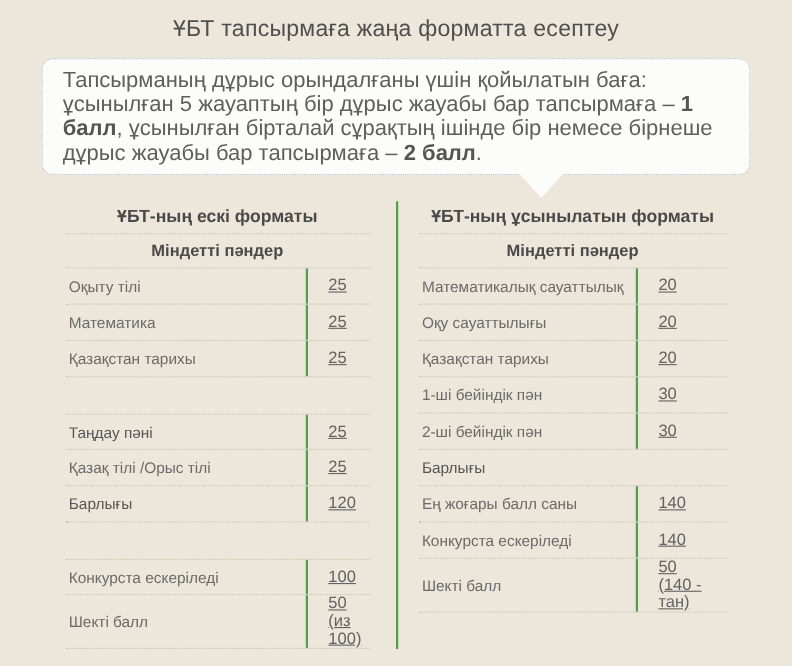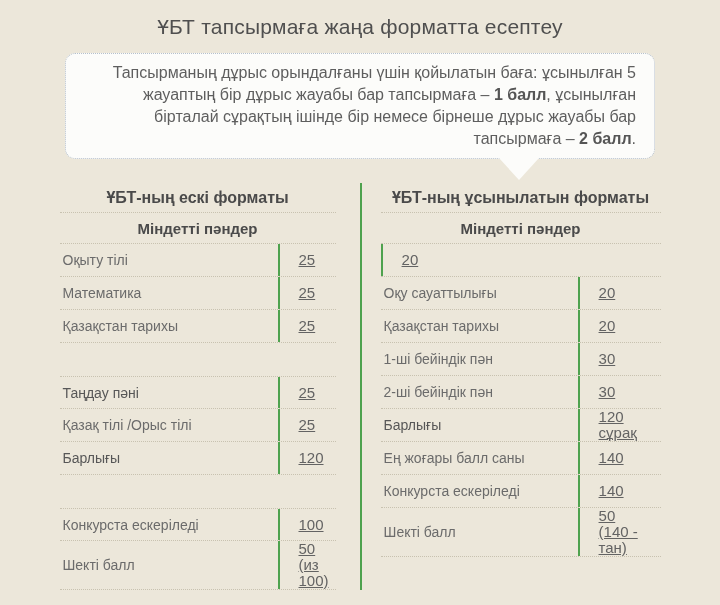--- a/index.html
+++ b/index.html
@@ -21,27 +21,27 @@
     font-family:"Liberation Sans", sans-serif;
   }
   .page{width:720px;height:605px;position:relative;}
   .page-title{
     padding-top:15px;text-align:center;
     font-size:21px;font-weight:400;color:#4f4f4f;
     letter-spacing:0.2px;
   }
   .callout{
     position:relative;
-    width:590px;margin:14px auto 0;
+    width:644px;margin:14px auto 0;
     background:var(--bubble-background);
     border:1px dotted var(--bubble-border);
     border-radius:10px;
     padding:8px 18px;
-    text-align:right;
-    font-size:16px;line-height:22px;color:#5e5e5e;
+    text-align:left;
+    font-size:20px;line-height:22px;color:#5e5e5e;
   }
   .callout b{color:#555;}
   .callout-tail{
     position:absolute;bottom:-22px;left:433px;
     width:0;height:0;
     border-left:20px solid transparent;
     border-right:20px solid transparent;
     border-top:22px solid var(--bubble-background);
   }
   .tables{
@@ -143,41 +143,41 @@
         </div>
     </div>
     <div class="divider"></div>
     <div class="col right">
       <div class="col-title">ҰБТ-ның ұсынылатын форматы</div>
       <div class="col-body">
           <div class="row header">
             <div class="cell label">Міндетті пәндер</div>
           </div>
           <div class="row item">
+            <div class="cell label">Математикалық сауаттылық</div>
             <div class="cell value">20</div>
           </div>
           <div class="row item">
             <div class="cell label">Оқу сауаттылығы</div>
             <div class="cell value">20</div>
           </div>
           <div class="row item">
             <div class="cell label">Қазақстан тарихы</div>
             <div class="cell value">20</div>
           </div>
           <div class="row item">
             <div class="cell label">1-ші бейіндік пән</div>
             <div class="cell value">30</div>
           </div>
           <div class="row item">
             <div class="cell label">2-ші бейіндік пән</div>
             <div class="cell value">30</div>
           </div>
           <div class="row item bold">
             <div class="cell label">Барлығы</div>
-            <div class="cell value">120 сұрақ</div>
           </div>
           <div class="row item">
             <div class="cell label">Ең жоғары балл саны</div>
             <div class="cell value">140</div>
           </div>
           <div class="row item">
             <div class="cell label">Конкурста ескеріледі</div>
             <div class="cell value">140</div>
           </div>
           <div class="row item">

